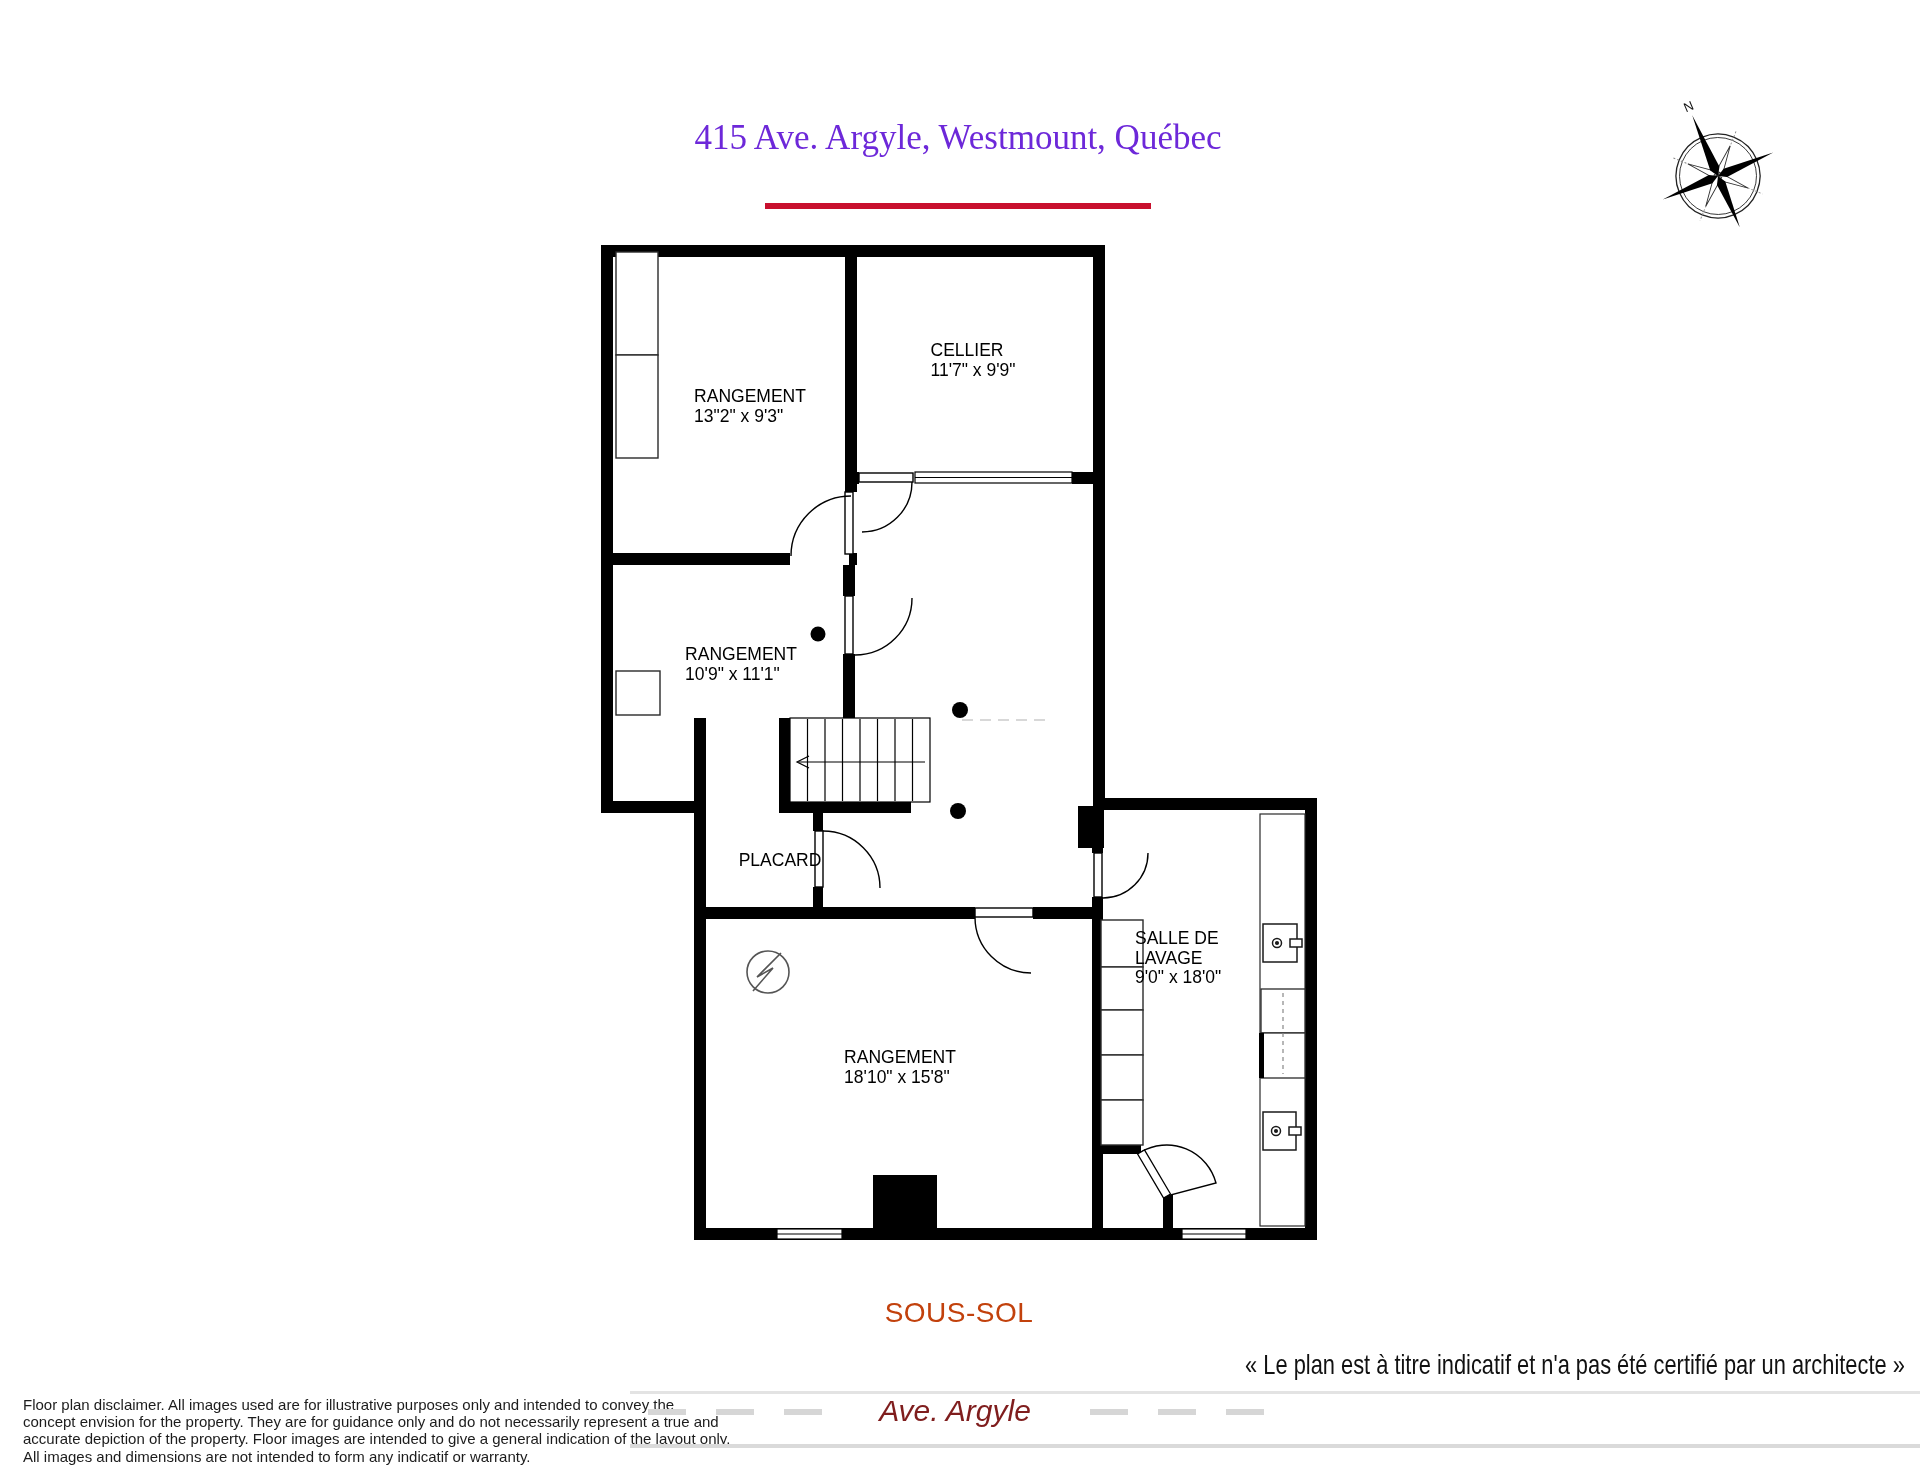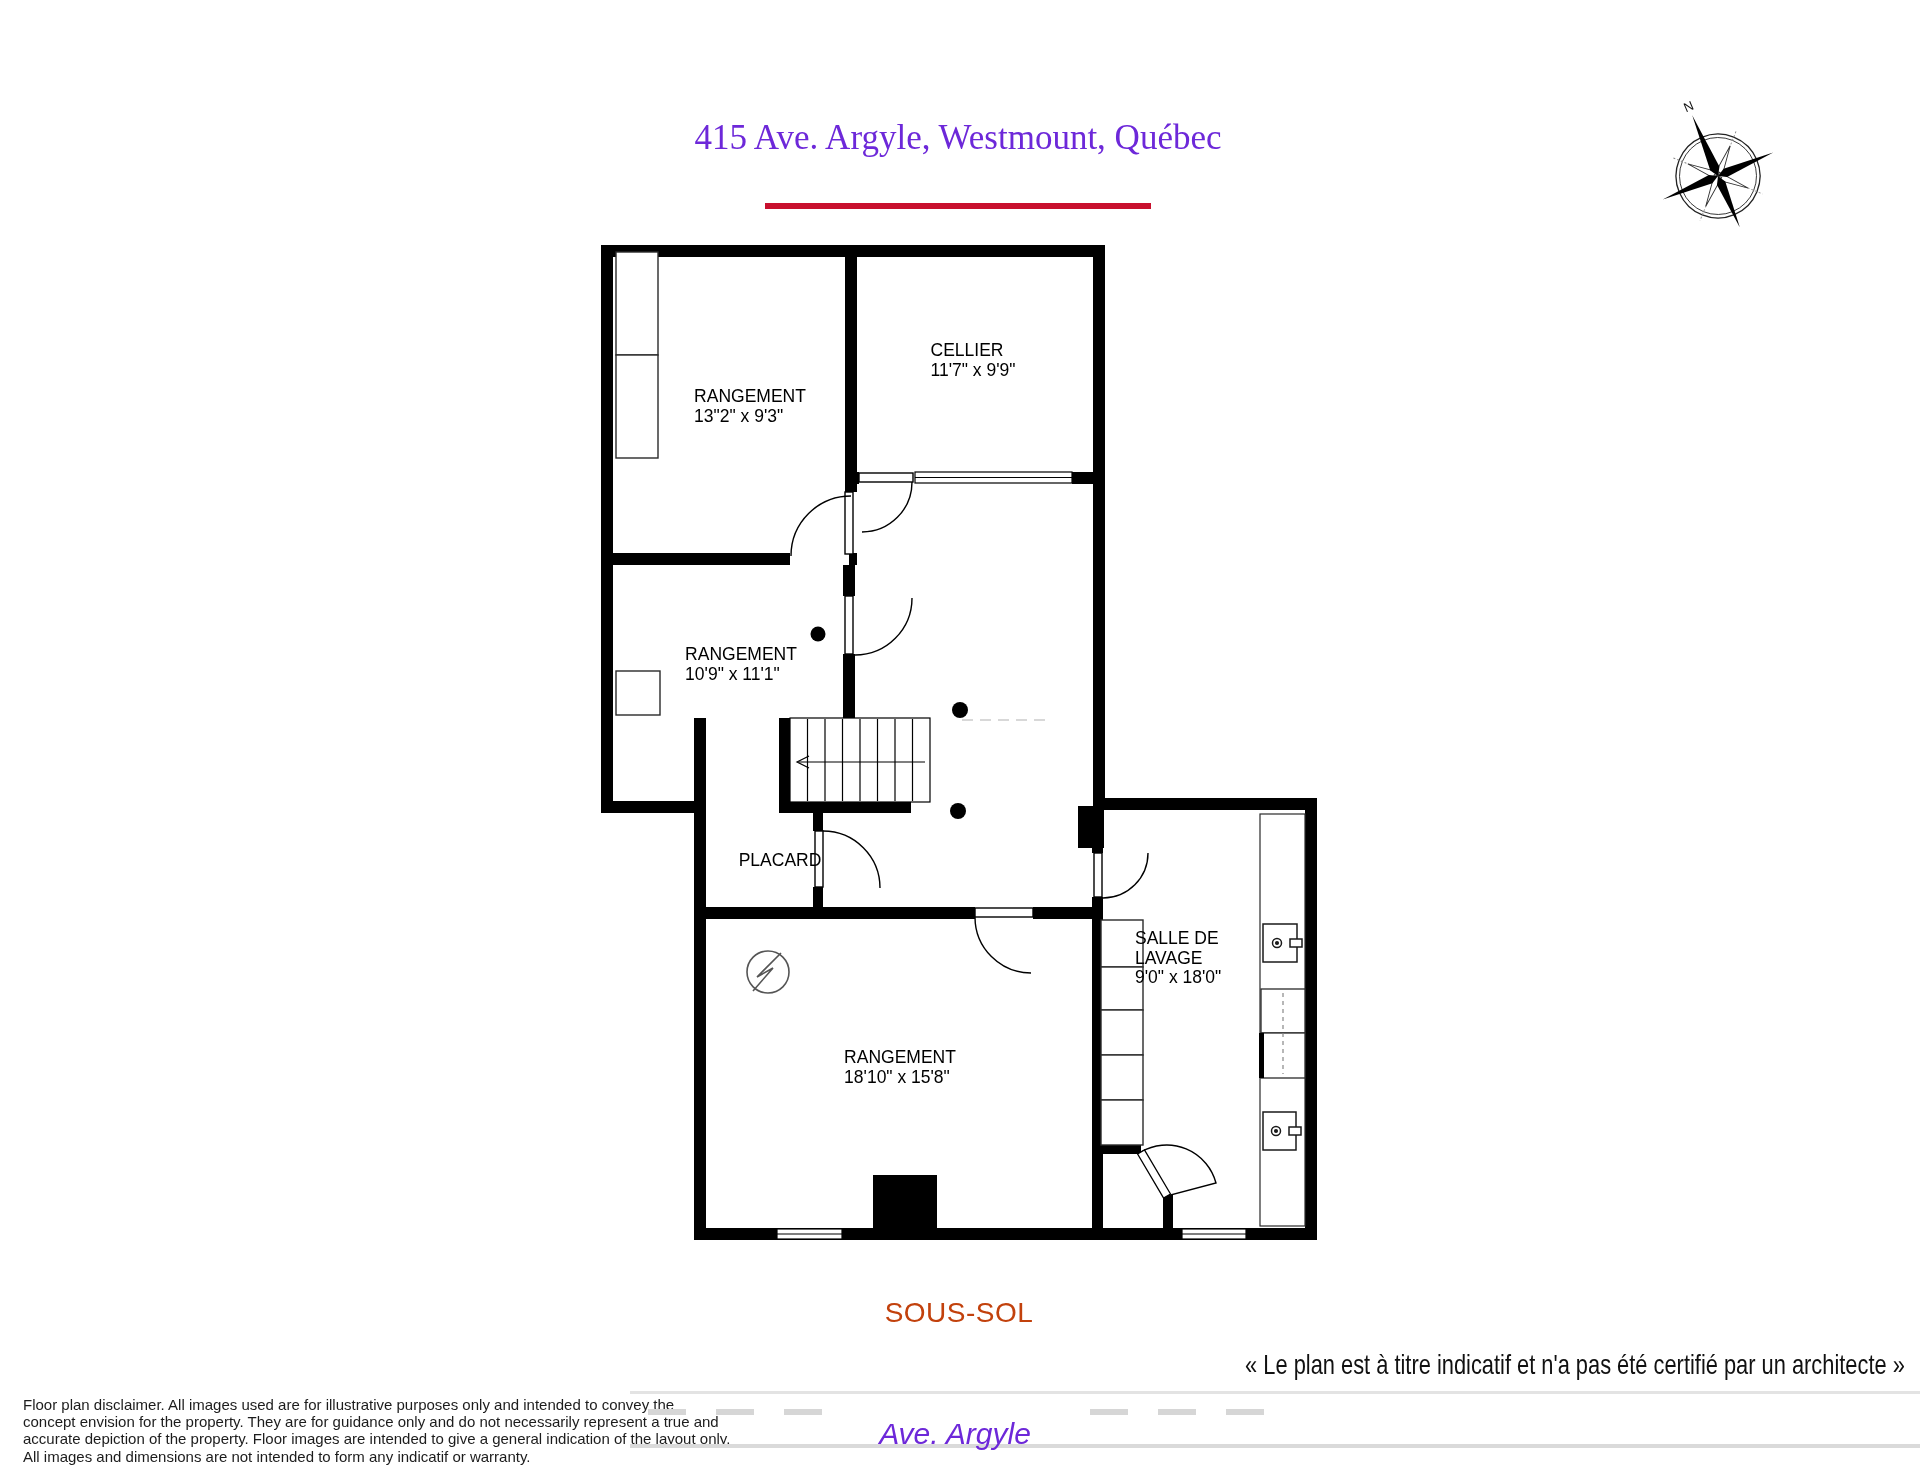--- a/index.html
+++ b/index.html
@@ -17,21 +17,21 @@
   .cert-note{position:absolute;right:15px;top:1349px;font-size:28px;color:#111;
     white-space:nowrap;transform:scaleX(.78);transform-origin:right center;}
   .disclaimer{position:absolute;left:23px;top:1396px;font-size:15px;line-height:17.2px;color:#1c1c1c;}
   .road-line-top{position:absolute;left:630px;top:1391px;width:1290px;height:3px;background:#e3e3e3;}
   .road-line-bottom{position:absolute;left:630px;top:1444px;width:1290px;height:4px;background:#dadada;}
   .road-dashes{position:absolute;top:1409px;height:6px;
     background:repeating-linear-gradient(90deg,#d6d6d6 0 38px,transparent 38px 68px);}
   .road-dashes.left{left:648px;width:186px;}
   .road-dashes.right{left:1090px;width:204px;}
   .street-name{position:absolute;left:955px;top:1394px;transform:translateX(-50%);
-    font-style:italic;font-size:30px;color:#6d28d9;white-space:nowrap;margin-top:23px;}
+    font-style:italic;font-size:30px;color:#7f1d1d;white-space:nowrap;}
 </style>
 </head>
 <body>
 
 <svg id="plan-svg" width="1920" height="1483" viewBox="0 0 1920 1483">
 
   <g fill="#000000">
     <rect x="601" y="245" width="504" height="12"></rect>
     <rect x="601" y="245" width="12" height="568"></rect>
     <rect x="845" y="245" width="12" height="247"></rect>

